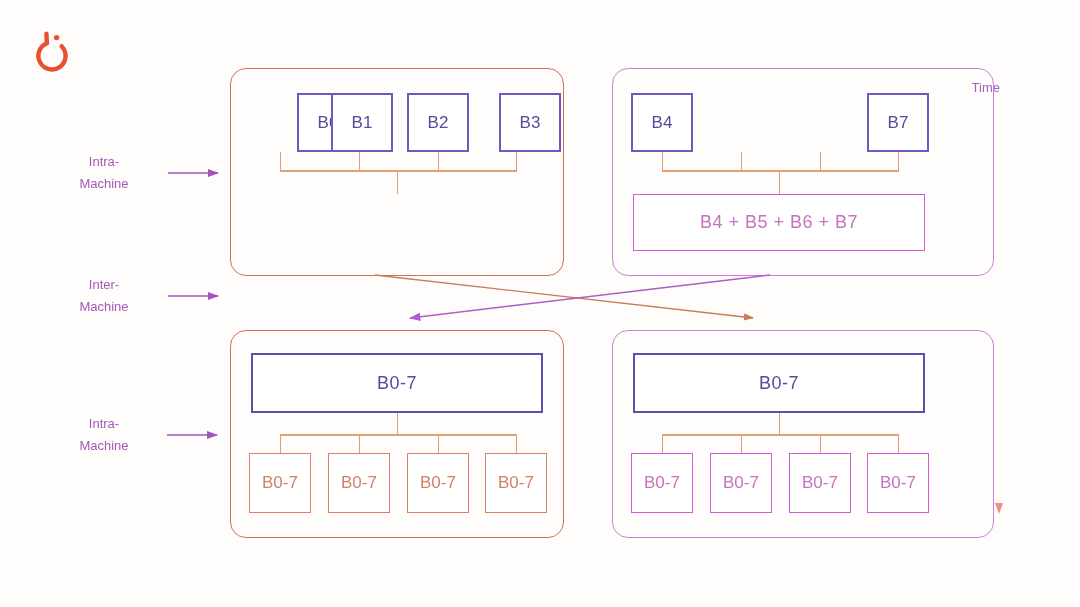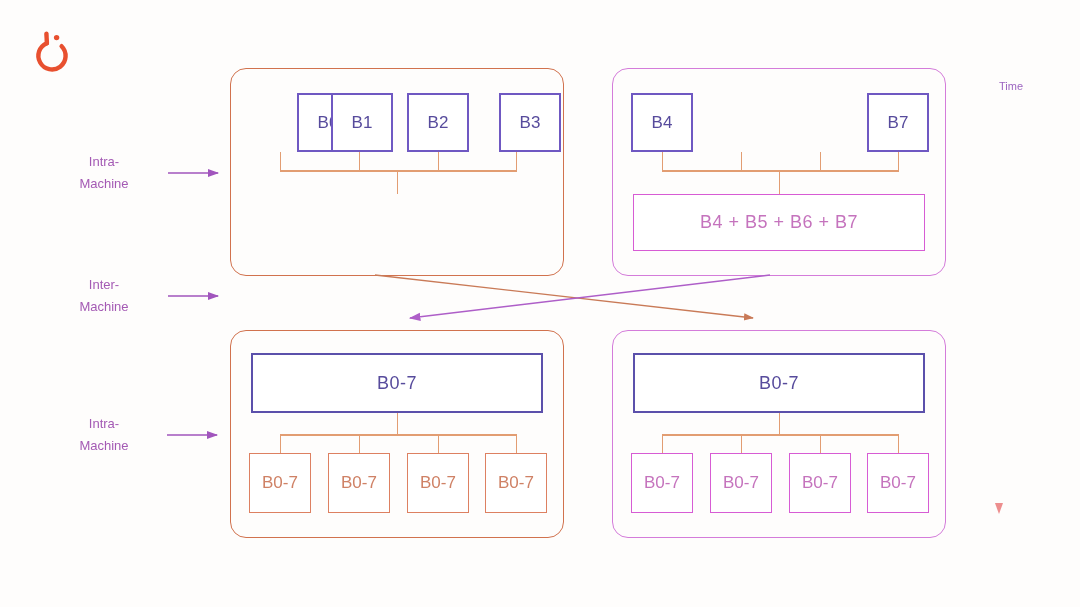--- a/index.html
+++ b/index.html
@@ -4,21 +4,21 @@
 <style>
   html,body{margin:0;padding:0;background:#ffffff;}
   #canvas{
     position:relative; width:1080px; height:607px; overflow:hidden;
     background:#fefdfc;
     font-family:"Liberation Sans", sans-serif;
   }
   
   .machine{position:absolute; width:332px; height:206px; border-radius:16px; background:transparent;}
   .machine.orange{border:1.5px solid var(--machine_orange);}
-  .machine.magenta{border:1.5px solid var(--machine_magenta);}
+  .machine.magenta{border:1.5px solid var(--machine_magenta);padding-left:48px;}
   .sq{
     position:absolute; width:62px; box-sizing:border-box; background:#fff;
     display:flex; align-items:center; justify-content:center; font-size:17px;
   }
   .top-m .sq{top:24px; height:59px; border:2px solid var(--box_purple_border); color:var(--text_purple);}
   .bot-m .sq{top:122px; height:60px;}
   .bot-m.orange .sq{border:1.5px solid var(--box_orange_border); color:var(--text_orange);}
   .bot-m.magenta .sq{border:1.5px solid var(--box_magenta_border); color:var(--text_magenta);}
   .wide{
     position:absolute; left:20px; width:292px; box-sizing:border-box; background:#fff;
@@ -30,22 +30,22 @@
   .bot-m .wide{top:22px; height:60px; border:2.5px solid var(--box_purple_dark_border); color:var(--text_purple); font-size:18px;}
   .conn{position:absolute; background:var(--connector);}
   .conn.v{width:1.5px;}
   .conn.h{height:1.5px;}
   
   .side-label{
     position:absolute; left:38px; width:132px; text-align:center;
     font-size:13px; line-height:22px; color:var(--label_purple);
   }
   .time-label{
-    position:absolute; left:999px; width:62px; text-align:left;
-    font-size:11px; color:var(--time_text);
+    position:absolute; left:938px; width:62px; text-align:right;
+    font-size:13px; color:var(--time_text);
   }
   
   #overlay{position:absolute; left:0; top:0; pointer-events:none;}
   .lbl-arrow{stroke:var(--arrow_purple); stroke-width:1.6; fill:none;}
   .head-purple{fill:var(--arrow_purple);}
   .inter-orange{stroke:var(--arrow_inter_orange); stroke-width:1.4; fill:none;}
   .head-orange{fill:var(--arrow_inter_orange);}
   .inter-magenta{stroke:var(--arrow_inter_magenta); stroke-width:1.6; fill:none;}
   .head-magenta{fill:var(--arrow_inter_magenta);}
   .time-line{stroke:url(#timeGrad); stroke-width:1.6; fill:none;}

